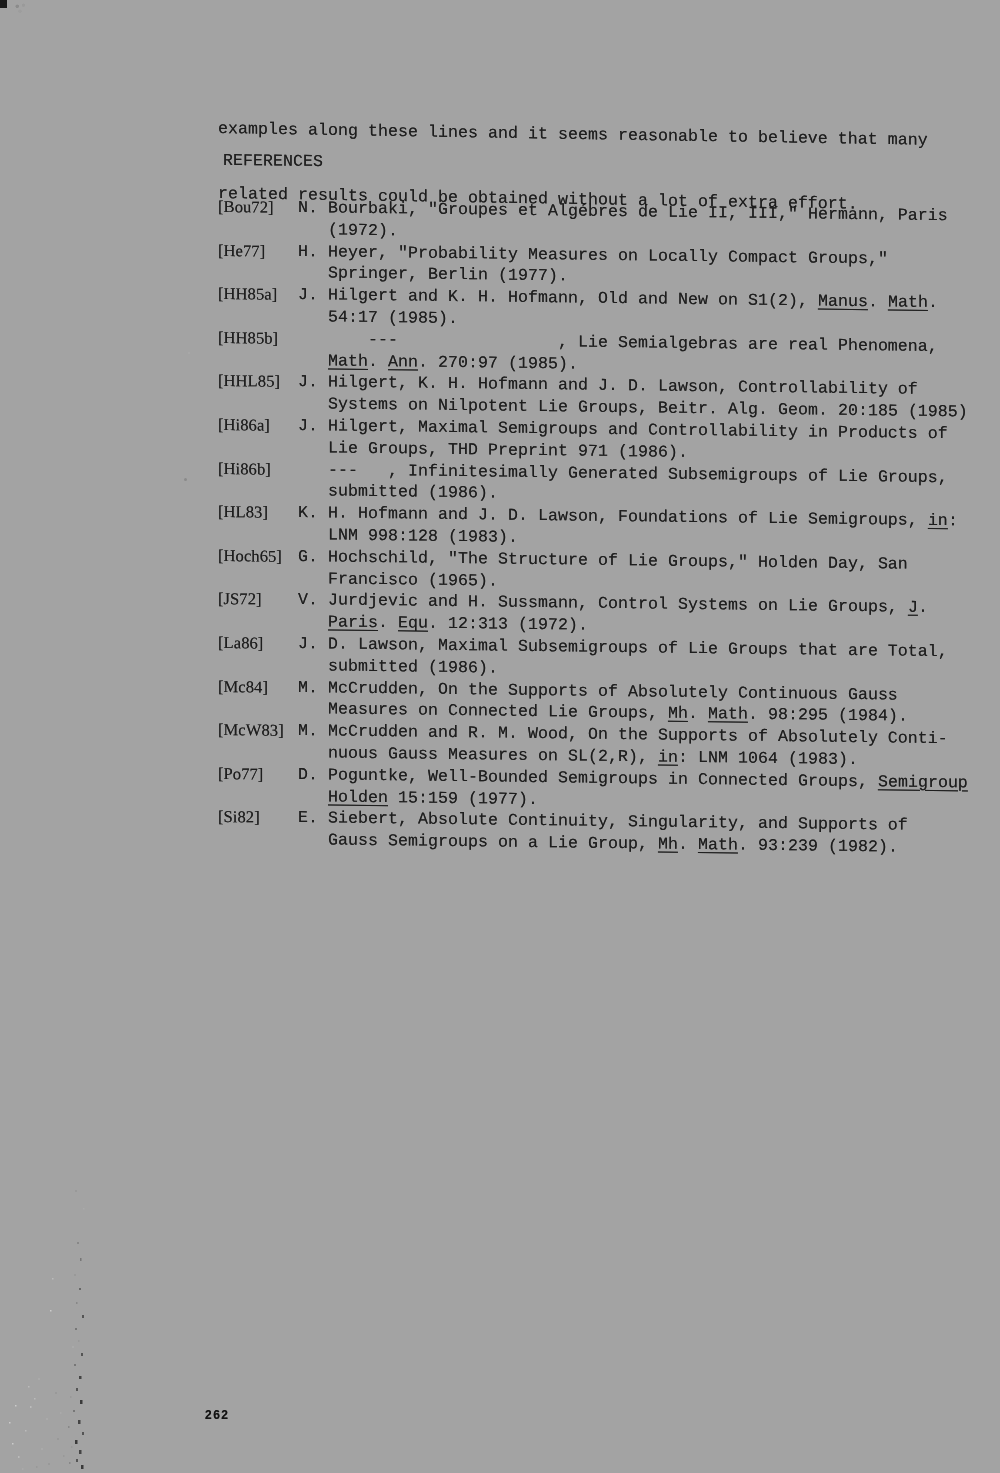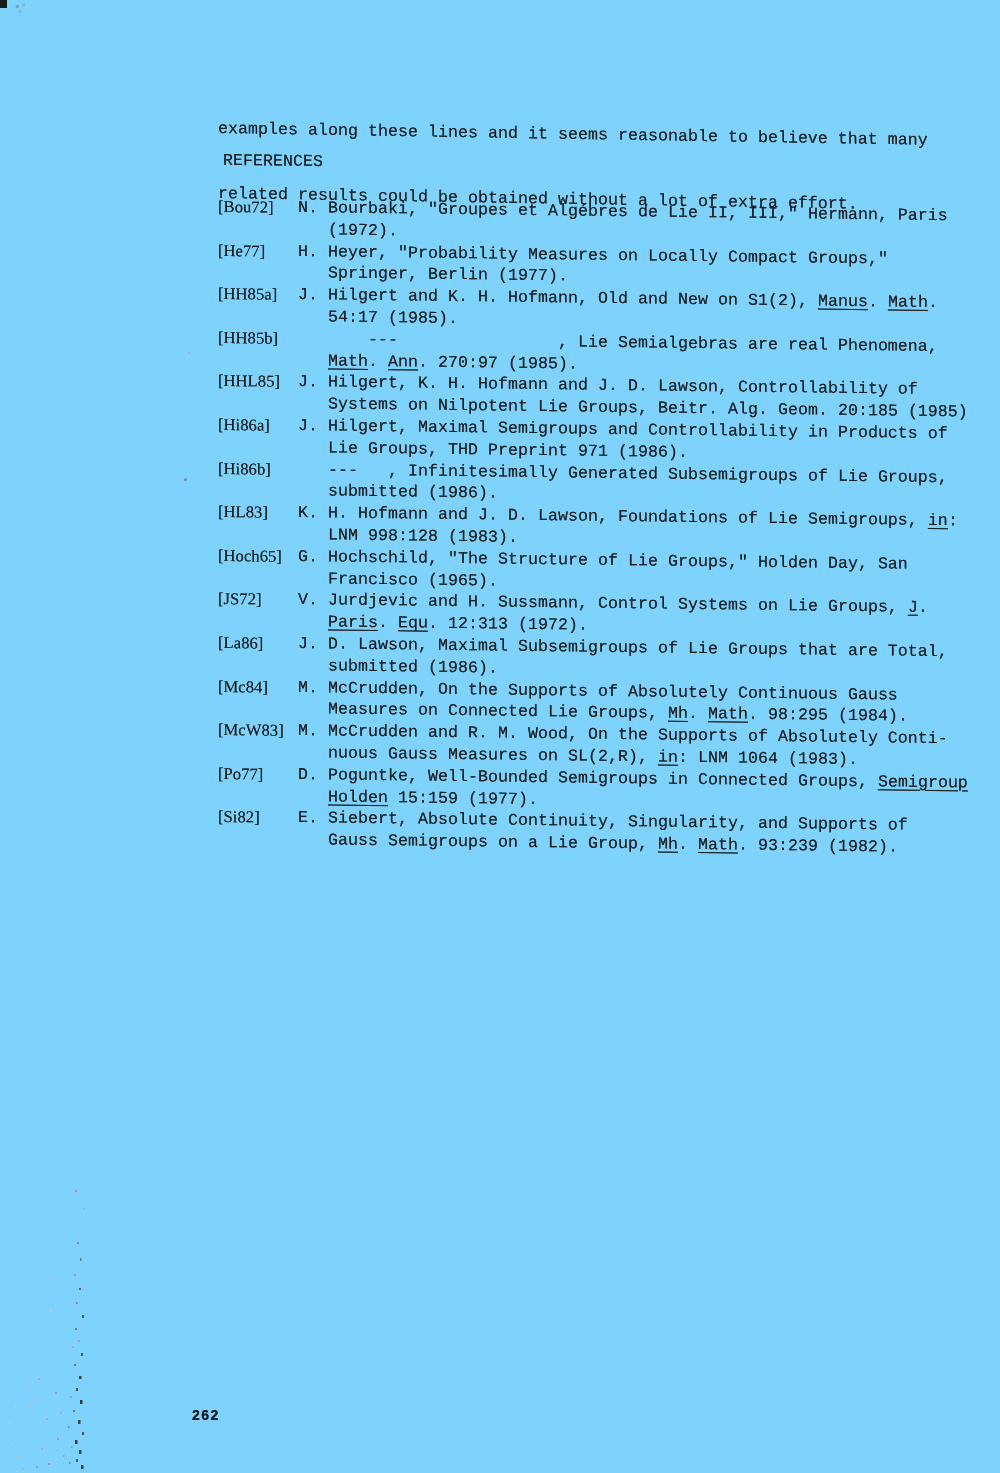--- a/index.html
+++ b/index.html
@@ -4,21 +4,21 @@
 <style>
   html, body { margin: 0; padding: 0; }
   body {
     width: 1000px; height: 1473px;
     background: #ffffff;
     overflow: hidden;
   }
   .page {
     position: relative;
     width: 1000px; height: 1473px;
-    background: #7dd3fc;
+    background: #a3a3a3;
     color: #1e1e1e;
     font-family: "Liberation Mono", "DejaVu Sans Mono", monospace;
     font-size: 16.6px;
     line-height: 21.8px;
     letter-spacing: 0.04px;
   }
   
   .page { text-shadow: 0 0 0.4px rgba(20,20,20,0.7); }
 
   .intro {
@@ -35,23 +35,23 @@
     transform: skewY(0.72deg); transform-origin: 0 0;
   }
   .ref { display: flex; align-items: flex-start; }
   .ref-label { flex: 0 0 80px; width: 80px; white-space: pre; font-family: Liberation Serif, serif; }
   .ref-text { flex: 1 1 auto; }
   .ref-line { white-space: pre; }
   .ref-line.cont { padding-left: 30px; }
   .u { text-decoration: underline; text-underline-offset: 2.5px; text-decoration-thickness: 1.4px; }
 
   .pagenum {
-    position: absolute; left: 192px; top: 1405px;
+    position: absolute; left: 205px; top: 1405px;
     font-family: "Liberation Sans", "DejaVu Sans", sans-serif;
-    font-weight: bold; font-size: 14px; letter-spacing: 1.5px;
+    font-weight: bold; font-size: 12px; letter-spacing: 1.5px;
     color: #141414;
   }
 
   .corner-artifact {
     position: absolute; left: 0; top: 0;
     width: 7px; height: 8px; background: #1a1a1a;
   }
   .corner-artifact-faint {
     position: absolute; left: 13px; top: 3px;
     width: 14px; height: 11px;

